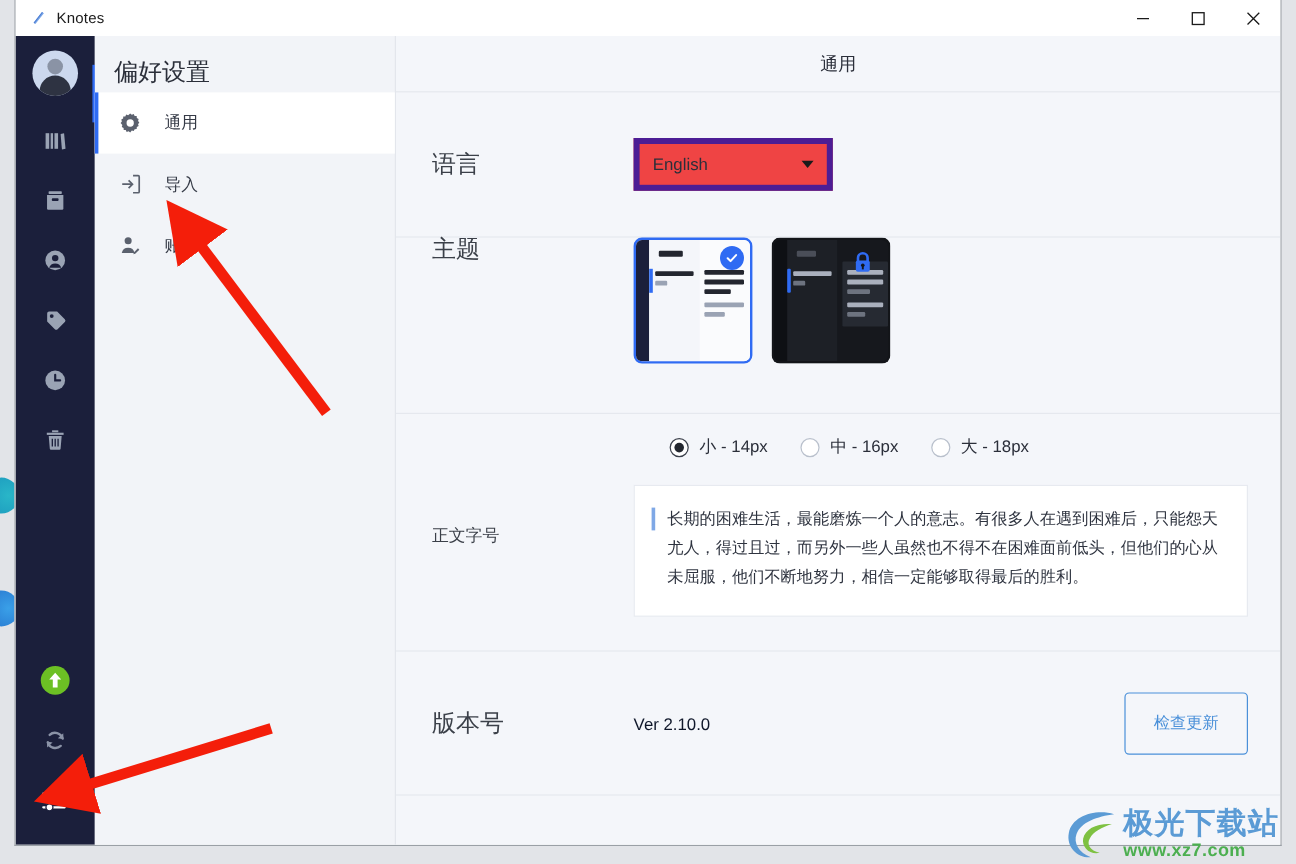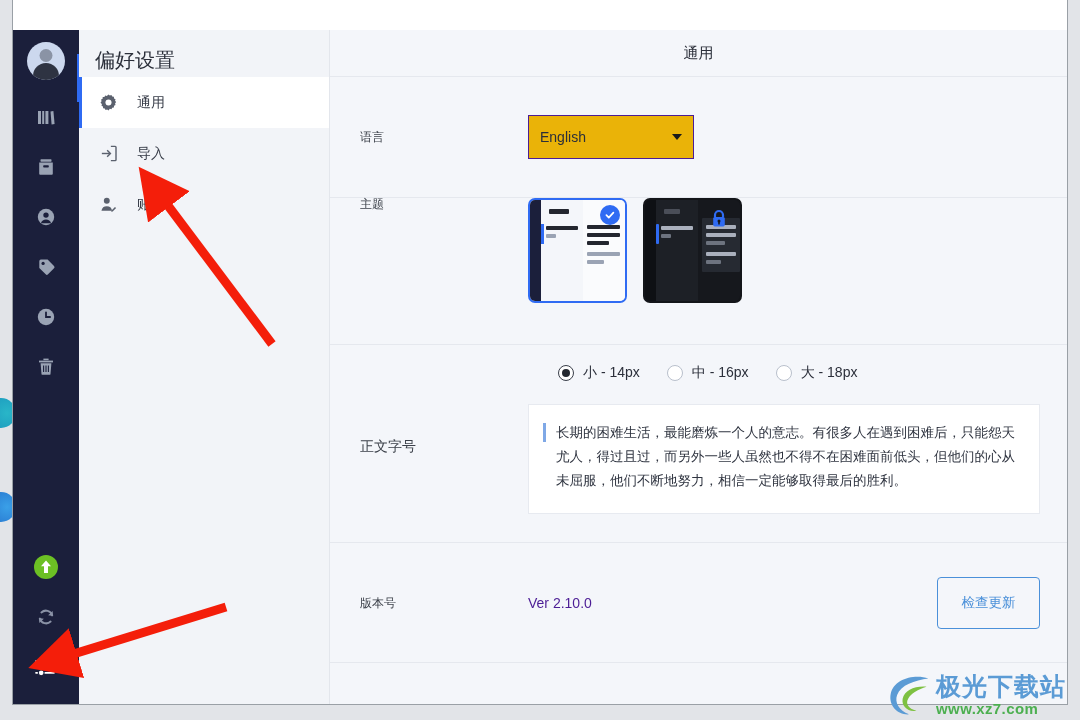--- a/index.html
+++ b/index.html
@@ -181,33 +181,33 @@
     display: flex;
     align-items: flex-start;
     border-bottom: 1px solid #e5e8ee;
     padding: 0 27px 0 30px;
     box-sizing: border-box;
     position: relative;
   }
   .row .row-label {
     width: 168px;
     flex: 0 0 168px;
-    font-size: 12px;
+    font-size: 20px;
     color: #3b4049;
     line-height: 1;
   }
   .row .row-content { flex: 1 1 auto; }
 
   
   .row-language { height: 121px; align-items: center; }
   .row-language .row-label { margin-top: 0; }
   .select-box {
     width: 166px; height: 44px;
-    background: #eab308;
-    border: 1px solid #4c1d95;
+    background: #ef4444;
+    border: 5px solid #4c1d95;
     box-sizing: border-box;
     display: flex; align-items: center;
     padding: 16px 11px;
     position: relative;
   }
   .select-box .sel-val {
     font-size: 14px; color: #2b2f3a;
   }
   .select-box .caret {
     position: absolute; right: 11px; top: 50%;
@@ -322,21 +322,21 @@
     line-height: 24px;
     color: #2f3440;
   }
 
   
   .row-version { height: 120px; align-items: center; }
   .ver-content {
     flex: 1 1 auto;
     display: flex; align-items: center; justify-content: space-between;
   }
-  .ver-text { font-size: 14px; color: #4c1d95; }
+  .ver-text { font-size: 14px; color: #0f172a; }
   .update-btn {
     width: 103px; height: 52px;
     border: 1px solid #4a90d9;
     background: #f4f6fa;
     border-radius: 4px;
     display: flex; align-items: center; justify-content: center;
     font-size: 13.5px;
     color: #4a90d9;
     box-sizing: border-box;
   }
@@ -376,20 +376,47 @@
 
 <div id="root">
 
   <div class="desktop-bg">
     <div class="bg-blob b1"></div>
     <div class="bg-blob b2"></div>
   </div>
 
   <div class="window">
 
+    <div class="titlebar">
+      <div class="title-logo">
+        <svg width="16" height="16" viewBox="0 0 16 16">
+          <path d="M4 12 L11 3 L12.6 4.1 L5.5 13 Z" fill="#7aa7e8"></path>
+          <path d="M4 12 L11 3 L11.7 3.5 L4.7 12.5 Z" fill="#4f7fd4"></path>
+        </svg>
+      </div>
+      <div class="title-text">Knotes</div>
+
+      <div class="win-controls">
+        <div class="win-btn">
+          <svg width="13" height="13" viewBox="0 0 13 13">
+              <path d="M1.5 6.5 H11.5" stroke="#1b1b1b" stroke-width="1.1" fill="none"></path>
+            </svg>
+        </div>
+        <div class="win-btn">
+          <svg width="13" height="13" viewBox="0 0 13 13">
+              <rect x="1.6" y="1.6" width="9.8" height="9.8" stroke="#1b1b1b" stroke-width="1.1" fill="none"></rect>
+            </svg>
+        </div>
+        <div class="win-btn">
+          <svg width="13" height="13" viewBox="0 0 13 13">
+              <path d="M1.6 1.6 L11.4 11.4 M11.4 1.6 L1.6 11.4" stroke="#1b1b1b" stroke-width="1.1" fill="none"></path>
+            </svg>
+        </div>
+      </div>
+    </div>
 
     <div class="appbody">
 
       <div class="rail">
         <div class="rail-top">
 
           <div class="avatar-wrap">
             <div class="avatar">
               <div class="head"></div>
                 <div class="body"></div>

